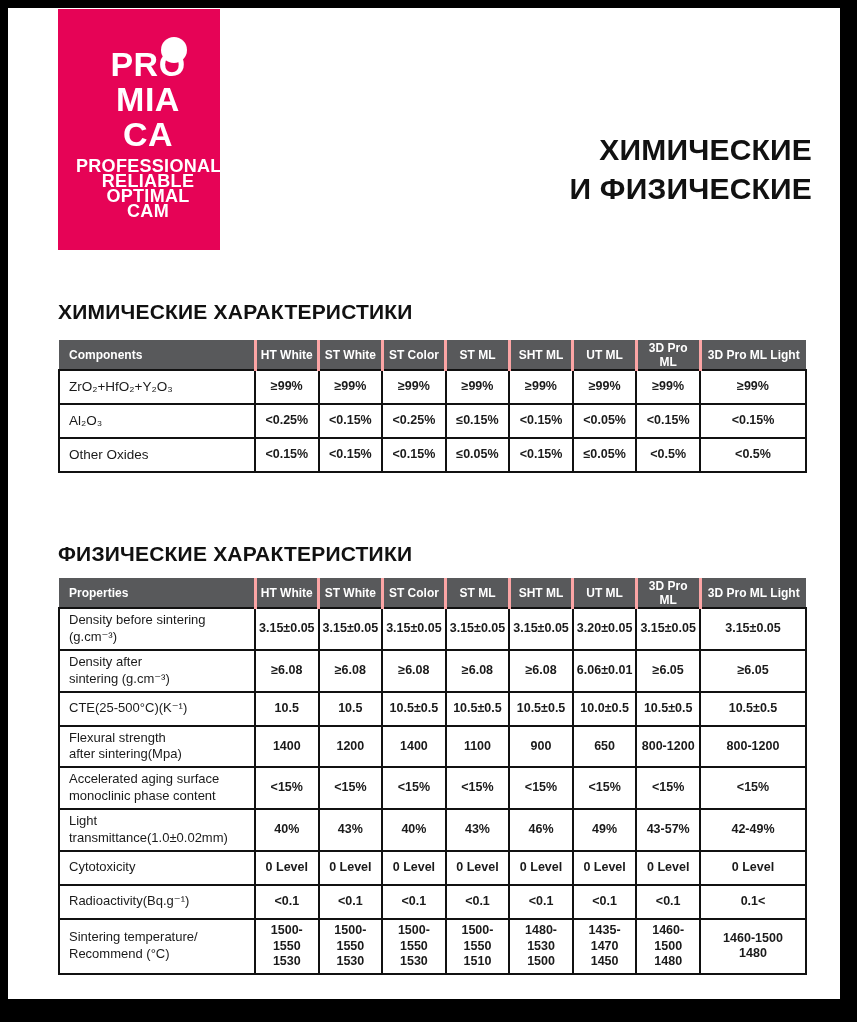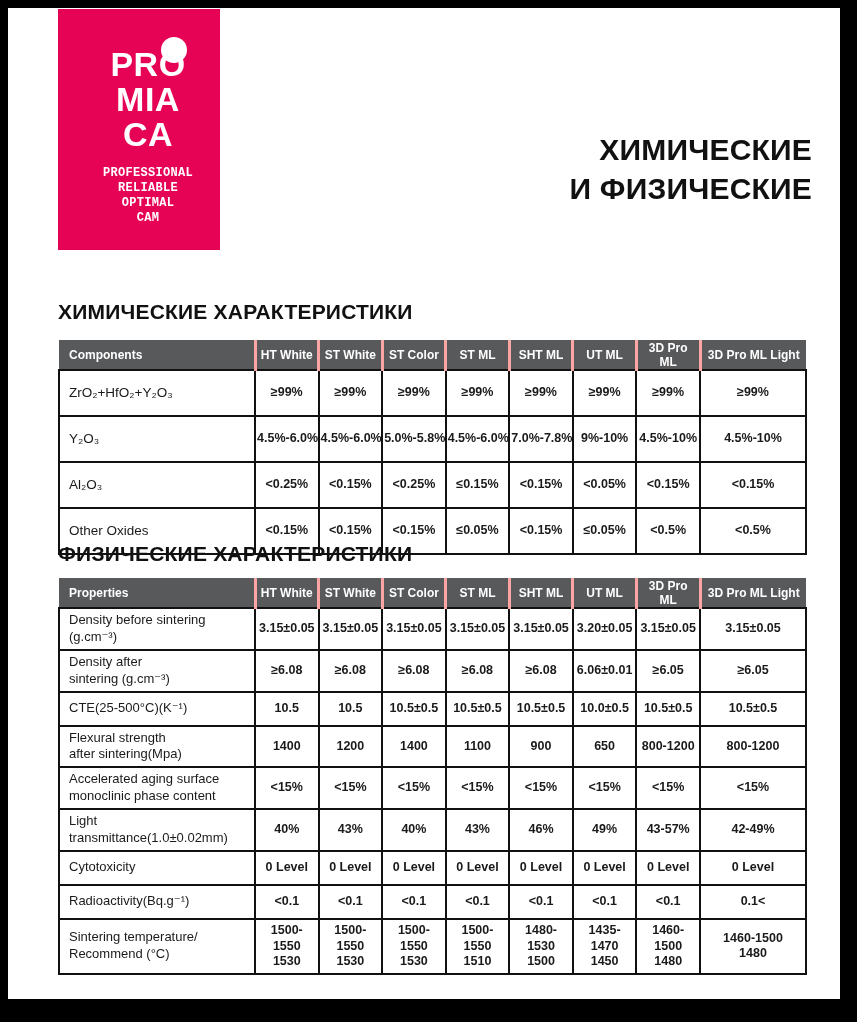--- a/index.html
+++ b/index.html
@@ -15,21 +15,21 @@
     overflow:hidden;
   }
   
   .logo {
     position:absolute; left:50px; top:1px;
     width:162px; height:241px;
     padding:38px 0 0 18px;
     text-align:center;
   }
   .logo-big { font-size:34px; font-weight:bold; color:#fff; line-height:35px; letter-spacing:0.5px; }
-  .logo-sub { margin-top:14px; font-size:12px; font-weight:bold; color:#fff; line-height:15px; letter-spacing:0.3px;font-family:Liberation Mono, monospace; }
+  .logo-sub { margin-top:7px; font-size:18px; font-weight:bold; color:#fff; line-height:15px; letter-spacing:0.3px; }
   .logo-dot { position:absolute; top:28px; left:103px; width:26px; height:26px; border-radius:50%; background:#fff; }
   
   .doc-title {
     position:absolute; top:122px; right:28px;
     text-align:right;
     font-size:30px; font-weight:bold; color:#111;
     line-height:39px; letter-spacing:0.2px;
   }
   
   .section-heading {
@@ -53,21 +53,21 @@
   table.spec thead th {
     background:#58595b; color:#fff;
     font-size:12px; font-weight:bold;
     text-align:center; vertical-align:middle;
     border-left:3px solid #fca5a5;
     border-bottom:2px solid #111;
     padding:0 1px;
   }
   table.spec thead th:first-child { text-align:left; padding-left:10px; border-left:none; }
   table.spec tbody tr { height:34px; }
-  #chem-table tbody tr { height:46px; }
+  #chem-table tbody tr { height:34px; }
   table.spec tbody td {
     border:2px solid #111;
     background:#fff;
     vertical-align:middle;
     text-align:center;
     font-size:12.5px; font-weight:600;
     padding:3px 1px;
     white-space:pre-line;
     line-height:1.25;
   }
@@ -134,31 +134,20 @@
         <tr>
           <td class="row-label">ZrO₂+HfO₂+Y₂O₃</td>
           <td>≥99%</td>
           <td>≥99%</td>
           <td>≥99%</td>
           <td>≥99%</td>
           <td>≥99%</td>
           <td>≥99%</td>
           <td>≥99%</td>
           <td>≥99%</td>
-        </tr>
-        <tr>
-          <td class="row-label">Y₂O₃</td>
-          <td>4.5%-6.0%</td>
-          <td>4.5%-6.0%</td>
-          <td>5.0%-5.8%</td>
-          <td>4.5%-6.0%</td>
-          <td>7.0%-7.8%</td>
-          <td>9%-10%</td>
-          <td>4.5%-10%</td>
-          <td>4.5%-10%</td>
         </tr>
         <tr>
           <td class="row-label">Al₂O₃</td>
           <td>&lt;0.25%</td>
           <td>&lt;0.15%</td>
           <td>&lt;0.25%</td>
           <td>≤0.15%</td>
           <td>&lt;0.15%</td>
           <td>&lt;0.05%</td>
           <td>&lt;0.15%</td>

